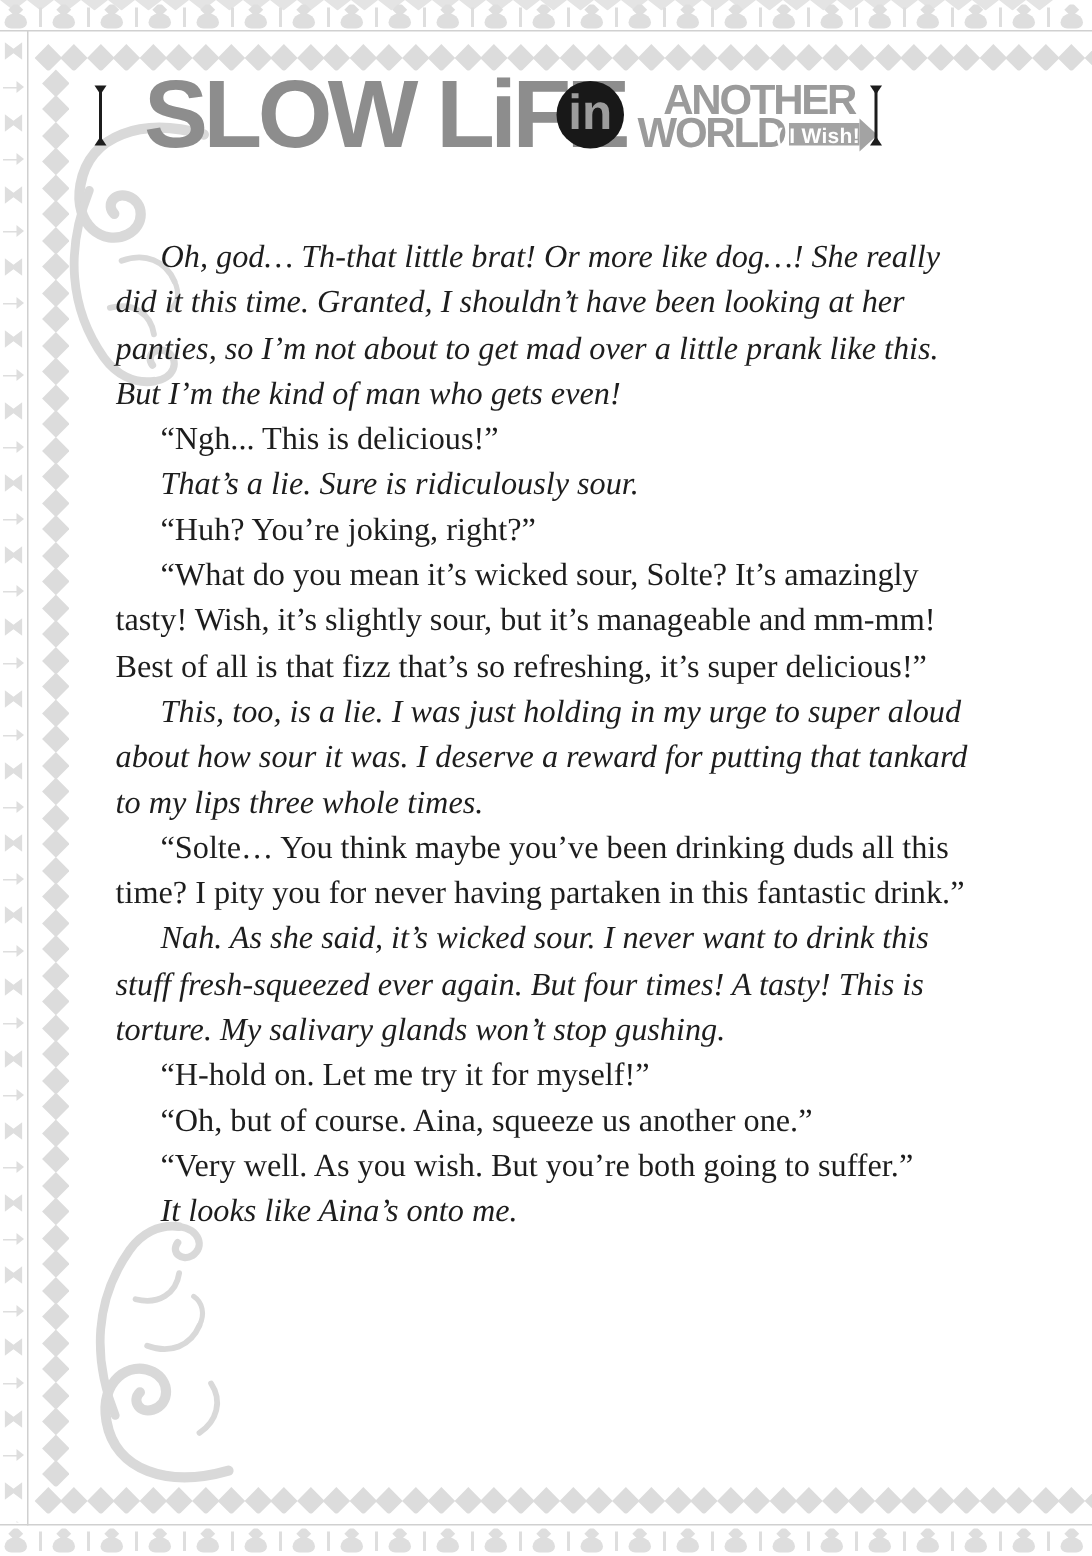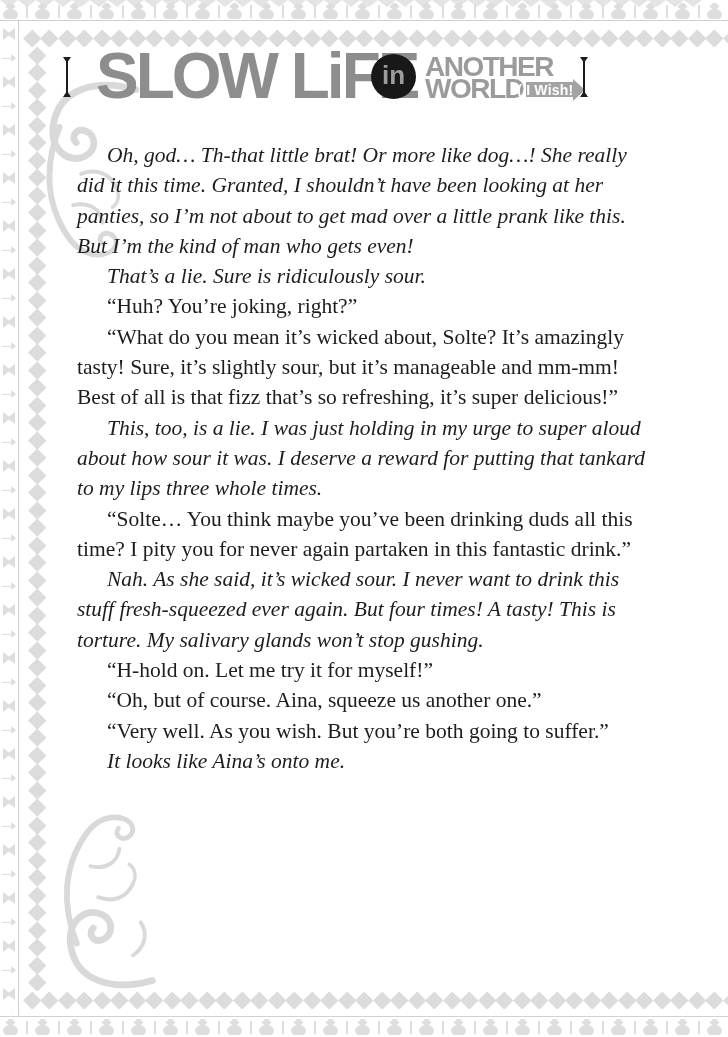--- a/index.html
+++ b/index.html
@@ -53,35 +53,35 @@
   .bracket::before, .bracket::after { content:""; position:absolute; left:1.5px; width:0; height:0;
       border-left:4.5px solid transparent; border-right:4.5px solid transparent; }
   .bracket::before { top:0; border-top:6px solid #1c1c1c; }
   .bracket::after  { bottom:0; border-bottom:6px solid #1c1c1c; }
 
   .logo-main { position:absolute; left:96px; top:49px; z-index:2; font-family:"Liberation Sans", sans-serif;
                font-weight:bold; font-size:64px; line-height:54px; letter-spacing:-3px; color:#8d8d8d; white-space:nowrap; }
 
   .in-badge { position:absolute; left:371px; top:54px; width:45px; height:45px; border-radius:50%;
               background:#181818; display:flex; align-items:center; justify-content:center; z-index:2; }
-  .in-badge span { font-family:"Liberation Sans", sans-serif; font-weight:bold; font-size:26px; color:#9c9c9c; margin-top:-3px; }
+  .in-badge span { font-family:"Liberation Sans", sans-serif; font-weight:bold; font-size:33px; color:#9c9c9c; margin-top:-3px; }
 
   .world-block { position:absolute; left:425px; top:56px; z-index:2; font-family:"Liberation Sans", sans-serif;
-                 font-weight:bold; color:#9b9b9b; }
+                 font-weight:bold; color:#9b9b9b;text-align:center; }
   .world-line { font-size:28px; line-height:22px; letter-spacing:-1.5px; }
   .world-row { display:flex; align-items:flex-end; }
   .wish-arrow { position:relative; margin:0 14px 3px 3px; width:47px; height:15px; background:#a3a3a3;
                 display:flex; align-items:center; justify-content:center; }
   .wish-arrow::after { content:""; position:absolute; right:-12px; top:-3.5px; width:0; height:0;
                        border-left:12px solid #a3a3a3; border-top:11px solid transparent; border-bottom:11px solid transparent; }
   .wish-arrow span { color:#ffffff; font-family:"Liberation Sans", sans-serif; font-size:14px; font-weight:bold;
                      letter-spacing:0.2px; line-height:1; white-space:nowrap; }
 
   
-  .text-col { position:absolute; left:77px; top:140px; width:582px; z-index:2;
+  .text-col { position:absolute; left:77px; top:156px; width:582px; z-index:2;
               font-size:21.5px; line-height:30.3px; color:#1d1d1d; }
   .text-col p { margin:0; text-indent:30px; }
   .text-col p.italic { font-style:italic; }
 </style>
 </head>
 <body>
 
 <div class="page">
 
   <div class="zz-top" id="zzTop">
@@ -408,25 +408,26 @@
       </div>
     </div>
   </div>
 
   <div class="bracket right">
       <span class="stem"></span>
     </div>
 
   <div class="text-col">
     <p class="italic">Oh, god… Th-that little brat! Or more like dog…! She really did it this time. Granted, I shouldn’t have been looking at her panties, so I’m not about to get mad over a little prank like this. But I’m the kind of man who gets even!</p>
+    <p>“Ngh... This is delicious!”</p>
     <p class="italic">That’s a lie. Sure is ridiculously sour.</p>
     <p>“Huh? You’re joking, right?”</p>
-    <p>“What do you mean it’s wicked about, Solte? It’s amazingly tasty! Sure, it’s slightly sour, but it’s manageable and mm-mm! Best of all is that fizz that’s so refreshing, it’s super delicious!”</p>
+    <p>“What do you mean it’s wicked sour, Solte? It’s amazingly tasty! Wish, it’s slightly sour, but it’s manageable and mm-mm! Best of all is that fizz that’s so refreshing, it’s super delicious!”</p>
     <p class="italic">This, too, is a lie. I was just holding in my urge to super aloud about how sour it was. I deserve a reward for putting that tankard to my lips three whole times.</p>
-    <p>“Solte… You think maybe you’ve been drinking duds all this time? I pity you for never again partaken in this fantastic drink.”</p>
+    <p>“Solte… You think maybe you’ve been drinking duds all this time? I pity you for never having partaken in this fantastic drink.”</p>
     <p class="italic">Nah. As she said, it’s wicked sour. I never want to drink this stuff fresh-squeezed ever again. But four times! A tasty! This is torture. My salivary glands won’t stop gushing.</p>
     <p>“H-hold on. Let me try it for myself!”</p>
     <p>“Oh, but of course. Aina, squeeze us another one.”</p>
     <p>“Very well. As you wish. But you’re both going to suffer.”</p>
     <p class="italic">It looks like Aina’s onto me.</p>
   </div>
 
 </div>
 
 </body></html>

